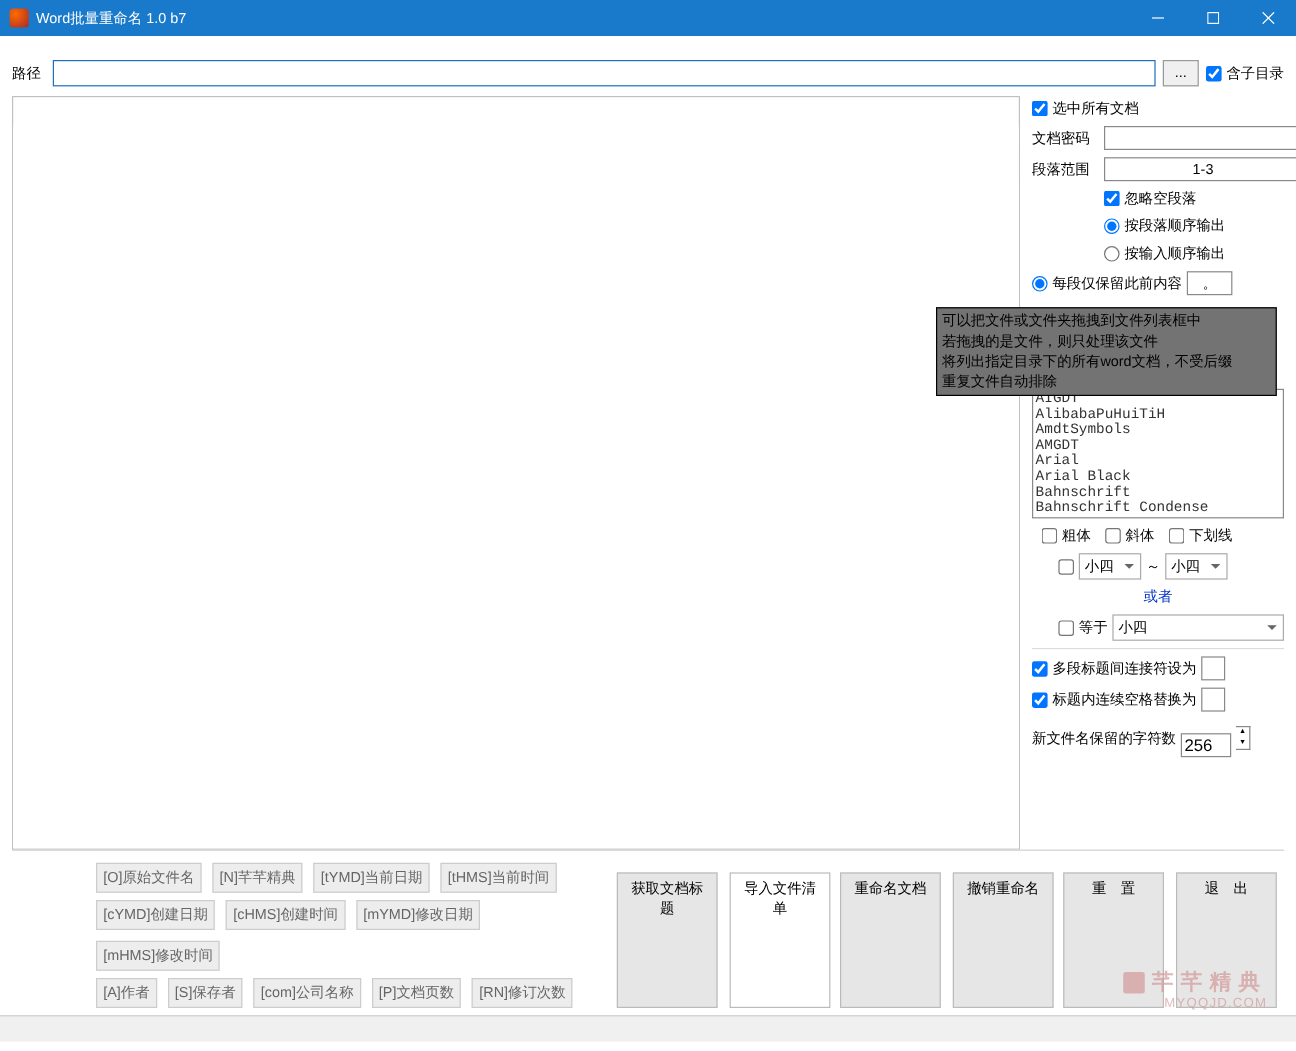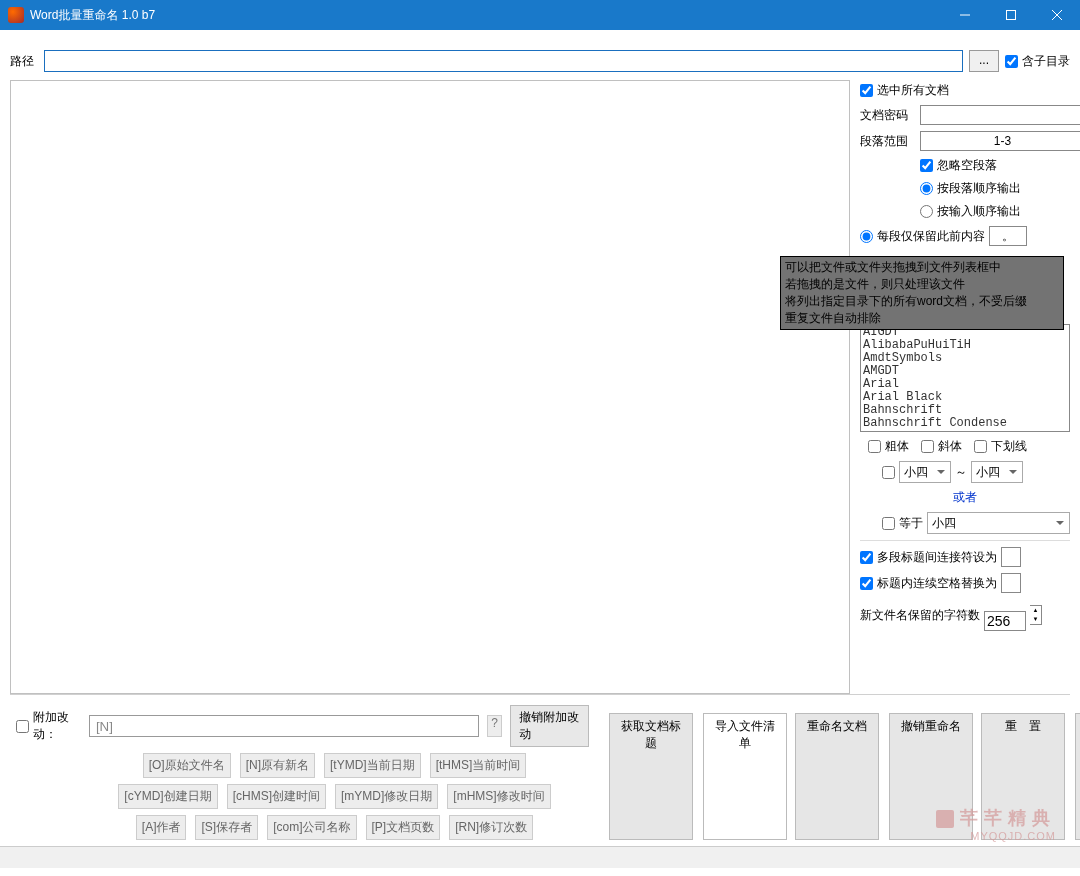--- a/index.html
+++ b/index.html
@@ -45,21 +45,21 @@
 .spin { width: 12px; height: 20px; border: 1px solid #888; border-left: none; display: flex; flex-direction: column; }
 .spin div { flex:1; font-size:6px; text-align:center; line-height:8px; }
 
 .tooltip { position: absolute; left: 780px; top: 256px; width: 284px; background: #737373; border: 1px solid #000; padding: 2px 4px; font-size: 12px; line-height: 17px; z-index: 100; }
 
 .bottom { border-top: 1px solid #d0d0d0; padding: 10px 6px 6px 6px; display: flex; gap: 20px; }
 .bl { display: flex; flex-direction: column; gap: 6px; }
 .bl-row { display: flex; align-items: center; gap: 8px; }
 .pattern-in { width: 460px; height: 22px; border: 1px solid #999; padding: 0 6px; color: #888; }
 .tagbtn { border: 1px solid #ccc; background: #ededed; padding: 3px 5px; font-size: 12px; color: #666; }
-.tagrow { display: flex; gap: 9px; flex-wrap: wrap; margin-left: 64px; justify-content: center; }
+.tagrow { display: flex; gap: 9px; flex-wrap: wrap; margin-left: 64px; }
 .qbtn { width: 18px; height: 22px; border: 1px solid #ccc; background: #ededed; text-align: center; color: #777; }
 
 .bm { display: flex; flex-direction: column; gap: 10px; padding-top: 44px; }
 .bm .row { display: flex; gap: 10px; align-items: center; }
 .bm .b { border: 1px solid #ccc; background: #ededed; padding: 4px 8px; font-size: 12px; color: #555; }
 
 .br { display: flex; flex-direction: row; gap: 8px; margin-left: auto; padding-top: 8px; }
 .br .row { display: flex; gap: 10px; }
 .br .b { border: 1px solid #bbb; background: #e6e6e6; padding: 4px 6px; font-size: 12px; min-width: 84px; text-align: center; }
 
@@ -220,32 +220,23 @@
           <div class="spin">
             <div>▲</div>
             <div>▼</div>
           </div>
         </div>
     </div>
   </div>
 
   <div class="bottom">
     <div class="bl">
-      <div class="bl-row">
-        <label class="chk">
-            <input type="checkbox" style="">
-            <span>附加改动：</span>
-          </label>
-        <input class="pattern-in" value="[N]" style="">
-        <div class="qbtn">?</div>
-        <span class="btn">撤销附加改动</span>
-      </div>
       <div class="tagrow">
         <span class="tagbtn">[O]原始文件名</span>
-        <span class="tagbtn">[N]原有新名</span>
+        <span class="tagbtn">[N]芊芊精典</span>
         <span class="tagbtn">[tYMD]当前日期</span>
         <span class="tagbtn">[tHMS]当前时间</span>
       </div>
       <div class="tagrow">
         <span class="tagbtn">[cYMD]创建日期</span>
         <span class="tagbtn">[cHMS]创建时间</span>
         <span class="tagbtn">[mYMD]修改日期</span>
         <span class="tagbtn">[mHMS]修改时间</span>
       </div>
       <div class="tagrow">

